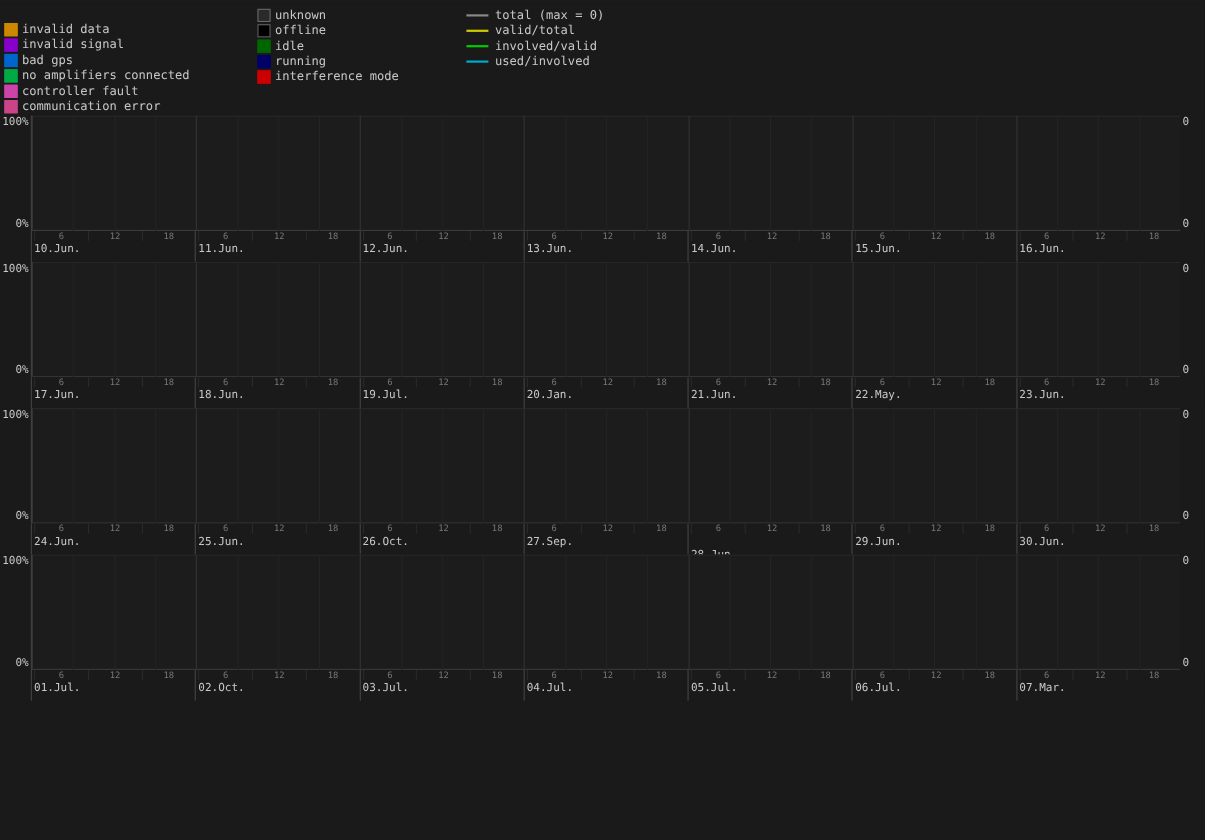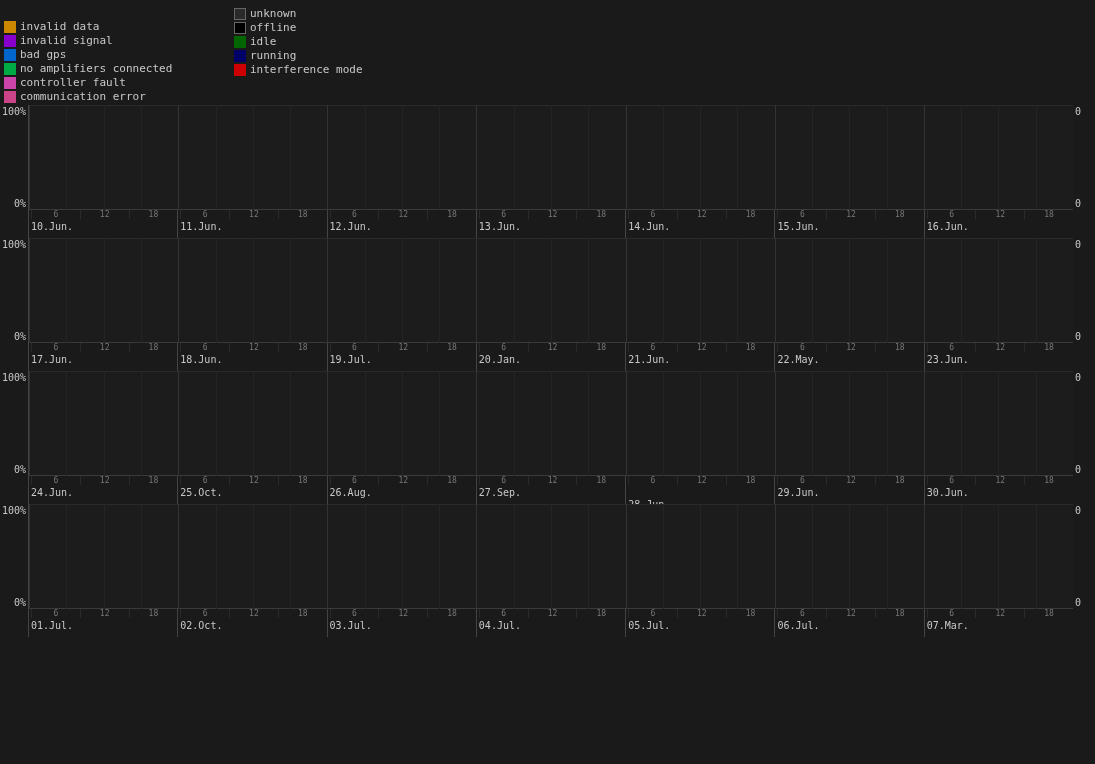--- a/index.html
+++ b/index.html
@@ -115,20 +115,39 @@
     <div class="legend-item">
       <span class="legend-swatch" style="background:#000066;border-color:#000066;"></span>
       <span>running</span>
     </div>
     <div class="legend-item">
       <span class="legend-swatch" style="background:#cc0000;border-color:#cc0000;"></span>
       <span>interference mode</span>
     </div>
   </div>
 
+  <div class="legend-col signals">
+    <span class="legend-title"></span>
+    <div class="legend-item">
+      <span style="display:inline-block;width:20px;height:2px;background:#888;margin-right:2px;"></span>
+      <span>total (max = 0)</span>
+    </div>
+    <div class="legend-item">
+      <span style="display:inline-block;width:20px;height:2px;background:#cccc00;margin-right:2px;"></span>
+      <span>valid/total</span>
+    </div>
+    <div class="legend-item">
+      <span style="display:inline-block;width:20px;height:2px;background:#00cc00;margin-right:2px;"></span>
+      <span>involved/valid</span>
+    </div>
+    <div class="legend-item">
+      <span style="display:inline-block;width:20px;height:2px;background:#00aacc;margin-right:2px;"></span>
+      <span>used/involved</span>
+    </div>
+  </div>
 </div>
 
 <div class="charts-area" id="charts-area">
 <div style="position: relative;">
       <div style="display: flex; flex-direction: row; height: 105px;">
         <div style="min-width: 28px; display: flex; flex-direction: column; justify-content: space-between; align-items: flex-end; padding: 1px 2px; font-size: 10px; color: rgb(200, 200, 200); font-family: monospace;">
           <span>100%</span>
           <span>0%</span>
         </div>
         <div style="flex: 1 1 0%; background: rgb(28, 28, 28); position: relative; overflow: hidden; border-left: 1px solid rgb(68, 68, 68);">
@@ -390,29 +409,29 @@
               <div style="flex: 1 1 0%; text-align: center; font-size: 8px; color: rgb(119, 119, 119); font-family: monospace; border-left: 1px solid rgb(42, 42, 42);">18</div>
             </div>
             <div style="font-size: 10px; color: rgb(200, 200, 200); font-family: monospace; margin-top: 2px;">24.Jun.</div>
           </div>
           <div style="flex: 1 1 0%; display: flex; flex-direction: column; align-items: flex-start; border-left: 1px solid rgb(68, 68, 68); padding-left: 2px;">
             <div style="display: flex; flex-direction: row; width: 100%;">
               <div style="flex: 1 1 0%; text-align: center; font-size: 8px; color: rgb(119, 119, 119); font-family: monospace; border-left: 1px solid rgb(42, 42, 42);">6</div>
               <div style="flex: 1 1 0%; text-align: center; font-size: 8px; color: rgb(119, 119, 119); font-family: monospace; border-left: 1px solid rgb(42, 42, 42);">12</div>
               <div style="flex: 1 1 0%; text-align: center; font-size: 8px; color: rgb(119, 119, 119); font-family: monospace; border-left: 1px solid rgb(42, 42, 42);">18</div>
             </div>
-            <div style="font-size: 10px; color: rgb(200, 200, 200); font-family: monospace; margin-top: 2px;">25.Oct.</div>
-          </div>
-          <div style="flex: 1 1 0%; display: flex; flex-direction: column; align-items: flex-start; border-left: 1px solid rgb(68, 68, 68); padding-left: 2px;">
-            <div style="display: flex; flex-direction: row; width: 100%;">
-              <div style="flex: 1 1 0%; text-align: center; font-size: 8px; color: rgb(119, 119, 119); font-family: monospace; border-left: 1px solid rgb(42, 42, 42);">6</div>
-              <div style="flex: 1 1 0%; text-align: center; font-size: 8px; color: rgb(119, 119, 119); font-family: monospace; border-left: 1px solid rgb(42, 42, 42);">12</div>
-              <div style="flex: 1 1 0%; text-align: center; font-size: 8px; color: rgb(119, 119, 119); font-family: monospace; border-left: 1px solid rgb(42, 42, 42);">18</div>
-            </div>
-            <div style="font-size: 10px; color: rgb(200, 200, 200); font-family: monospace; margin-top: 2px;">26.Aug.</div>
+            <div style="font-size: 10px; color: rgb(200, 200, 200); font-family: monospace; margin-top: 2px;">25.Jun.</div>
+          </div>
+          <div style="flex: 1 1 0%; display: flex; flex-direction: column; align-items: flex-start; border-left: 1px solid rgb(68, 68, 68); padding-left: 2px;">
+            <div style="display: flex; flex-direction: row; width: 100%;">
+              <div style="flex: 1 1 0%; text-align: center; font-size: 8px; color: rgb(119, 119, 119); font-family: monospace; border-left: 1px solid rgb(42, 42, 42);">6</div>
+              <div style="flex: 1 1 0%; text-align: center; font-size: 8px; color: rgb(119, 119, 119); font-family: monospace; border-left: 1px solid rgb(42, 42, 42);">12</div>
+              <div style="flex: 1 1 0%; text-align: center; font-size: 8px; color: rgb(119, 119, 119); font-family: monospace; border-left: 1px solid rgb(42, 42, 42);">18</div>
+            </div>
+            <div style="font-size: 10px; color: rgb(200, 200, 200); font-family: monospace; margin-top: 2px;">26.Oct.</div>
           </div>
           <div style="flex: 1 1 0%; display: flex; flex-direction: column; align-items: flex-start; border-left: 1px solid rgb(68, 68, 68); padding-left: 2px;">
             <div style="display: flex; flex-direction: row; width: 100%;">
               <div style="flex: 1 1 0%; text-align: center; font-size: 8px; color: rgb(119, 119, 119); font-family: monospace; border-left: 1px solid rgb(42, 42, 42);">6</div>
               <div style="flex: 1 1 0%; text-align: center; font-size: 8px; color: rgb(119, 119, 119); font-family: monospace; border-left: 1px solid rgb(42, 42, 42);">12</div>
               <div style="flex: 1 1 0%; text-align: center; font-size: 8px; color: rgb(119, 119, 119); font-family: monospace; border-left: 1px solid rgb(42, 42, 42);">18</div>
             </div>
             <div style="font-size: 10px; color: rgb(200, 200, 200); font-family: monospace; margin-top: 2px;">27.Sep.</div>
           </div>
           <div style="flex: 1 1 0%; display: flex; flex-direction: column; align-items: flex-start; border-left: 1px solid rgb(68, 68, 68); padding-left: 2px;">

